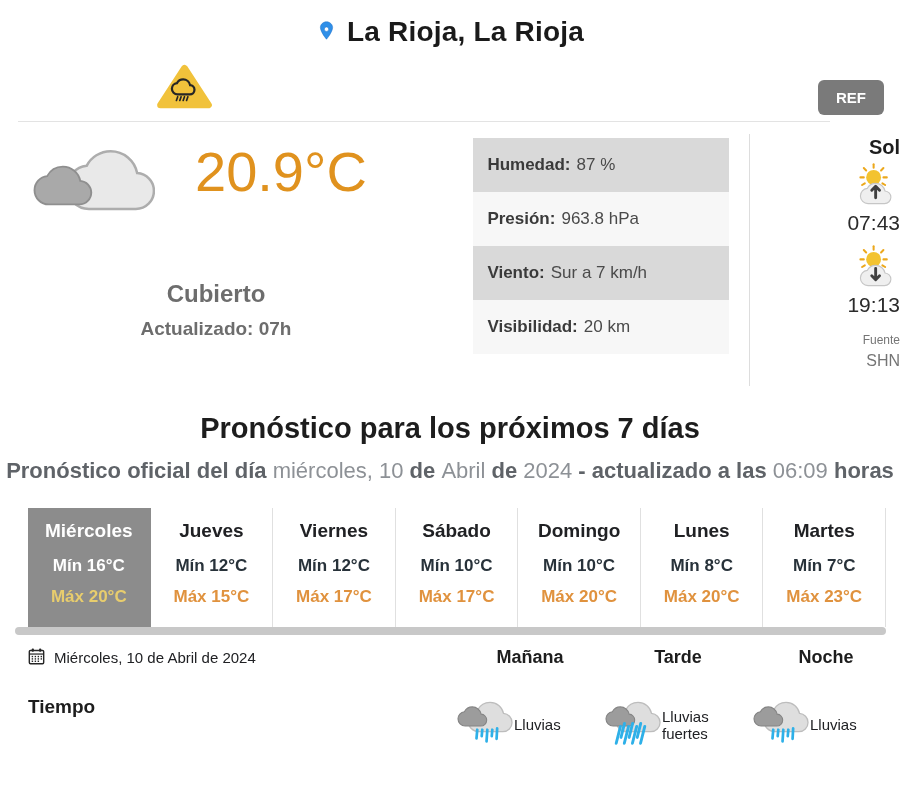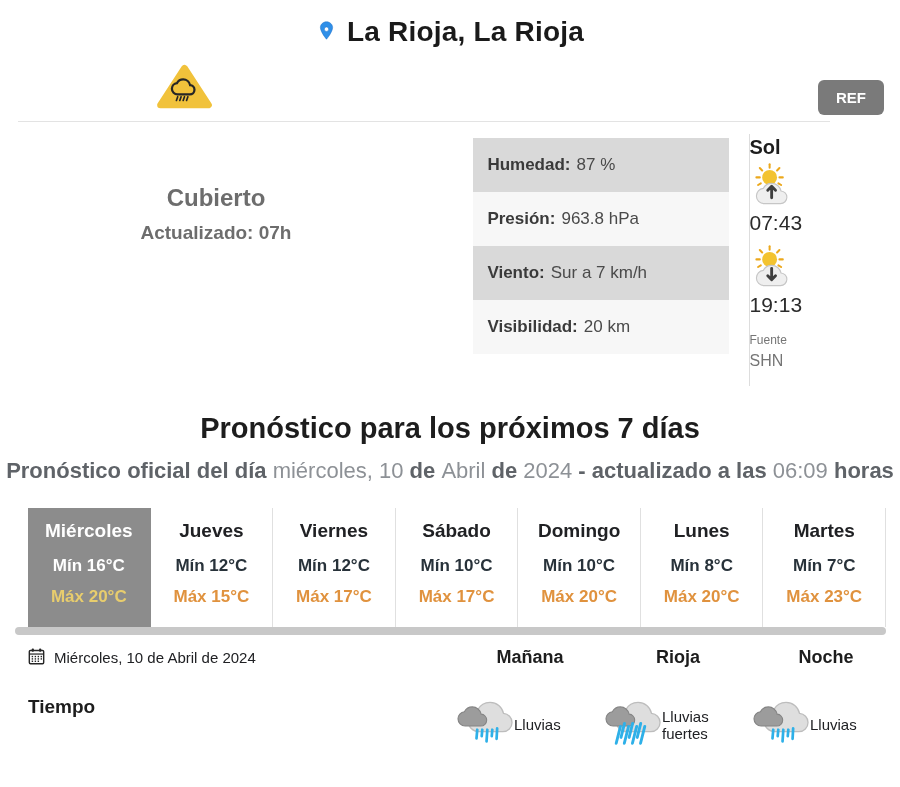--- a/index.html
+++ b/index.html
@@ -22,21 +22,21 @@
   .cloudtemp { display:flex; align-items:flex-start; padding-left:33px; }
   .temp { font-size:56px; color:#E0921E; line-height:1; margin-left:40px; margin-top:10px; }
   .condition { width:432px; text-align:center; margin-top:50px; font-size:24px; font-weight:700; color:#6d6d6d; }
   .updated { width:432px; text-align:center; margin-top:10px; font-size:19px; font-weight:700; color:#6d6d6d; }
   .details { width:256px; margin-top:4px; }
   .detail-item { height:54px; display:flex; align-items:center; padding-left:14px; font-size:17px; white-space:nowrap; }
   .detail-item:nth-child(odd) { background:#D9D9D9; }
   .detail-item:nth-child(even) { background:#F7F7F7; }
   .detail-label { font-weight:700; color:#3a3a3a; margin-right:6px; }
   .detail-value { color:#4a4a4a; }
-  .sun-panel { margin-left:20px; border-left:1px solid #ddd; width:152px; text-align:left; height:252px; padding-top:2px; }
+  .sun-panel { margin-left:20px; border-left:1px solid #ddd; width:152px; text-align:right; height:252px; padding-top:2px; }
   .sun-title { font-size:20px; font-weight:700; color:#1d1d1d; }
   .sun-icon { margin-top:4px; }
   .sun-time { font-size:21px; color:#2b2b2b; }
   .sun-source-label { font-size:12px; color:#757575; margin-top:16px; }
   .sun-source-value { font-size:16px; color:#757575; margin-top:5px; }
 
   
   .forecast-title { text-align:center; font-size:29px; font-weight:700; color:#1d1d1d; padding-top:28px; }
   .forecast-subtitle { text-align:center; font-size:22px; margin-top:13px; }
   .seg-b { font-weight:700; color:#5f6368; }
@@ -89,20 +89,33 @@
         </g>
       </svg>
     </div>
 
     <button class="ref-button">REF</button>
     <div class="header-divider"></div>
   </div>
 
   <div class="current">
     <div class="current-left">
+      <div class="cloudtemp">
+        <span>
+          <svg width="122" height="92" viewBox="0 0 48 36">
+            <g transform="translate(13.5,1) scale(1.42)">
+              <path fill="#E9E9E9" stroke="#ADADAD" stroke-width="0.7" d="M19.35 10.04C18.67 6.59 15.64 4 12 4 9.11 4 6.6 5.64 5.35 8.04 2.34 8.36 0 10.91 0 14c0 3.31 2.69 6 6 6h13c2.76 0 5-2.24 5-5 0-2.64-2.05-4.78-4.65-4.96z"></path>
+            </g>
+            <g transform="translate(0.6,9) scale(0.93)">
+              <path fill="#A9A9A9" stroke="#8F8F8F" stroke-width="0.8" d="M19.35 10.04C18.67 6.59 15.64 4 12 4 9.11 4 6.6 5.64 5.35 8.04 2.34 8.36 0 10.91 0 14c0 3.31 2.69 6 6 6h13c2.76 0 5-2.24 5-5 0-2.64-2.05-4.78-4.65-4.96z"></path>
+            </g>
+          </svg>
+        </span>
+        <span class="temp">20.9°C</span>
+      </div>
       <div class="condition">Cubierto</div>
       <div class="updated">Actualizado: 07h</div>
     </div>
 
     <div class="details">
       <div class="detail-item">
         <span class="detail-label">Humedad:</span>
         <span class="detail-value">87 %</span>
       </div>
       <div class="detail-item">
@@ -228,21 +241,21 @@
                 <rect x="13.35" y="10.8" width="1.5" height="1.5"></rect>
               <rect x="3.9" y="13.3" width="1.5" height="1.5"></rect>
                 <rect x="7.05" y="13.3" width="1.5" height="1.5"></rect>
                 <rect x="10.2" y="13.3" width="1.5" height="1.5"></rect>
             </g>
           </svg>
         </span>
         <span>Miércoles, 10 de Abril de 2024</span>
       </div>
       <div class="period">Mañana</div>
-      <div class="period">Rioja</div>
+      <div class="period">Tarde</div>
       <div class="period">Noche</div>
     </div>
 
     <div class="detail-row">
       <div class="row-label">Tiempo</div>
 
       <div class="cond-cell">
         <span>
           <svg width="58" height="56" viewBox="0 0 30 29">
             <g transform="translate(6.2,0.5) scale(0.95)">

